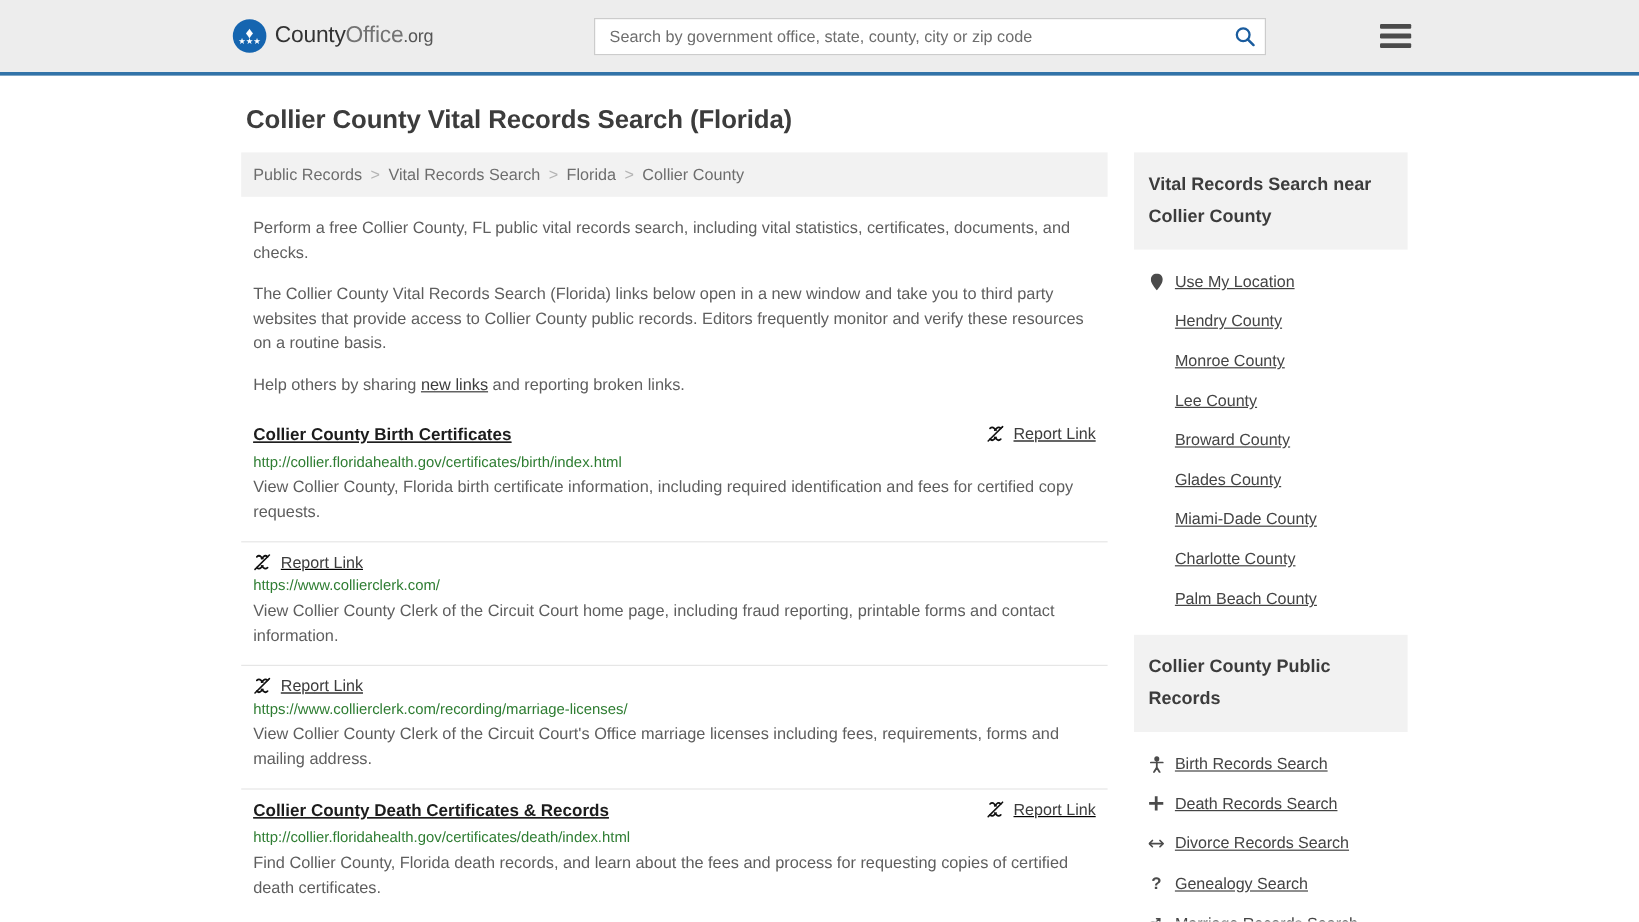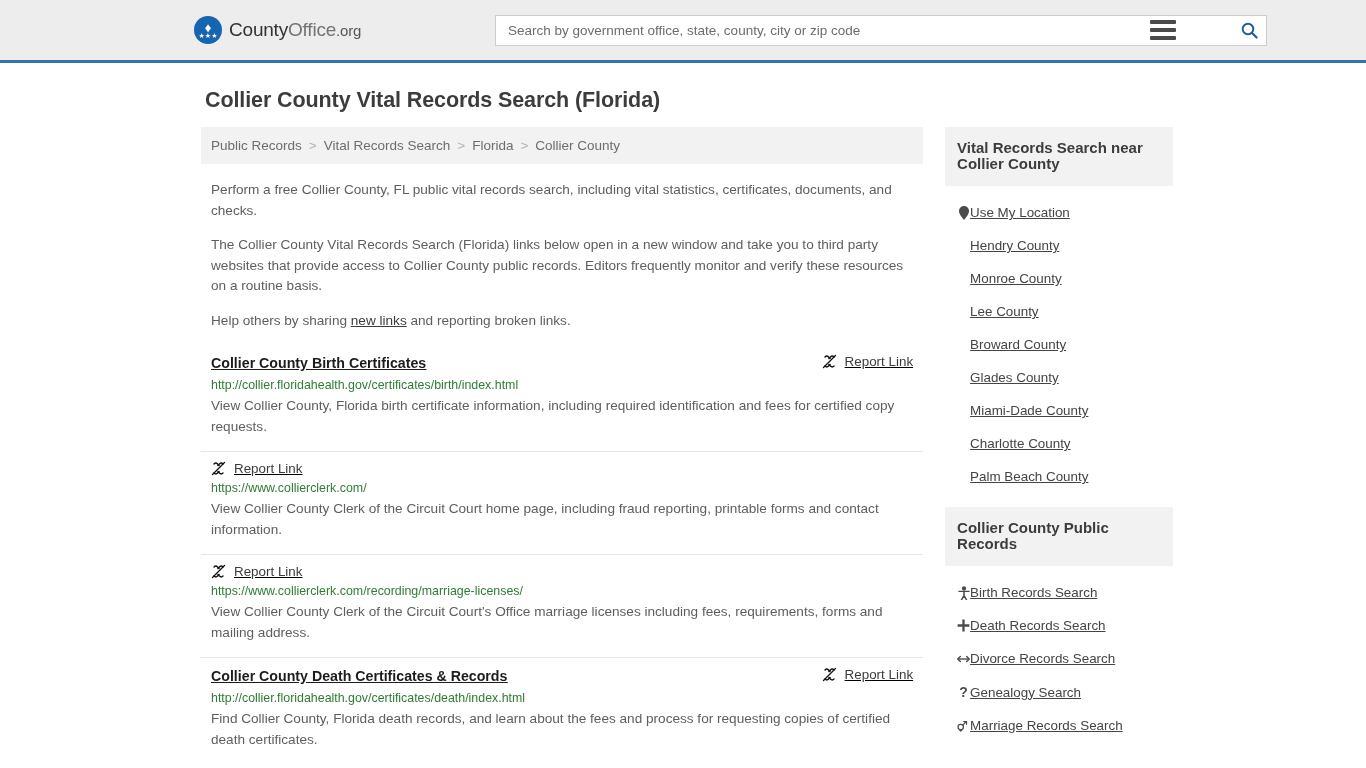--- a/index.html
+++ b/index.html
@@ -55,21 +55,21 @@
     letter-spacing: -0.2px;
     white-space: nowrap;
   }
   .brand-text .b-office { color: #737373; font-weight: normal; }
   .brand-text .b-county { font-weight: normal; color: #333333; }
   .brand-text .b-org { font-size: 15px; color: #555555; }
 
   .search-wrap {
     position: absolute;
     left: 495px;
-    width: 772px;
+    width: 560px;
     height: 31px;
     background: #ffffff;
     border: 1px solid #cccccc;
     display: flex;
     align-items: center;
   }
   .search-input {
     flex: 1;
     border: none;
     outline: none;
@@ -207,26 +207,27 @@
   }
 
   
   .side-box { margin-bottom: 14px; }
   .side-head {
     background: #f2f2f2;
     padding: 13px 12px 14px 12px;
     font-size: 15px;
     font-weight: bold;
     color: #3c3c3c;
-    line-height: 16px;
+    line-height: 27px;
   }
   .side-list { padding: 10px 0 0 0; }
   .side-item {
     display: flex;
     align-items: center;
+    gap: 9px;
     padding: 9px 12px;
     font-size: 13.4px;
   }
   .side-item .ic {
     width: 13px;
     display: flex;
     justify-content: center;
     align-items: center;
     color: #4b4b4b;
     font-size: 13px;

